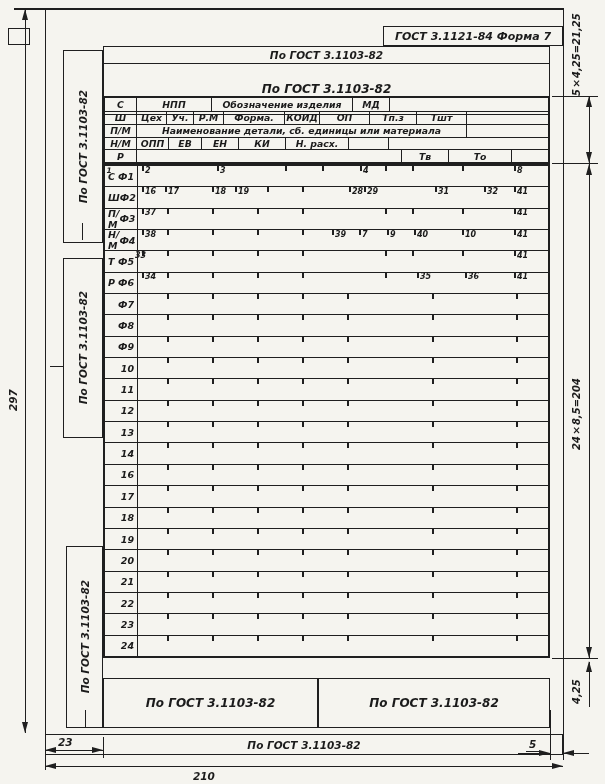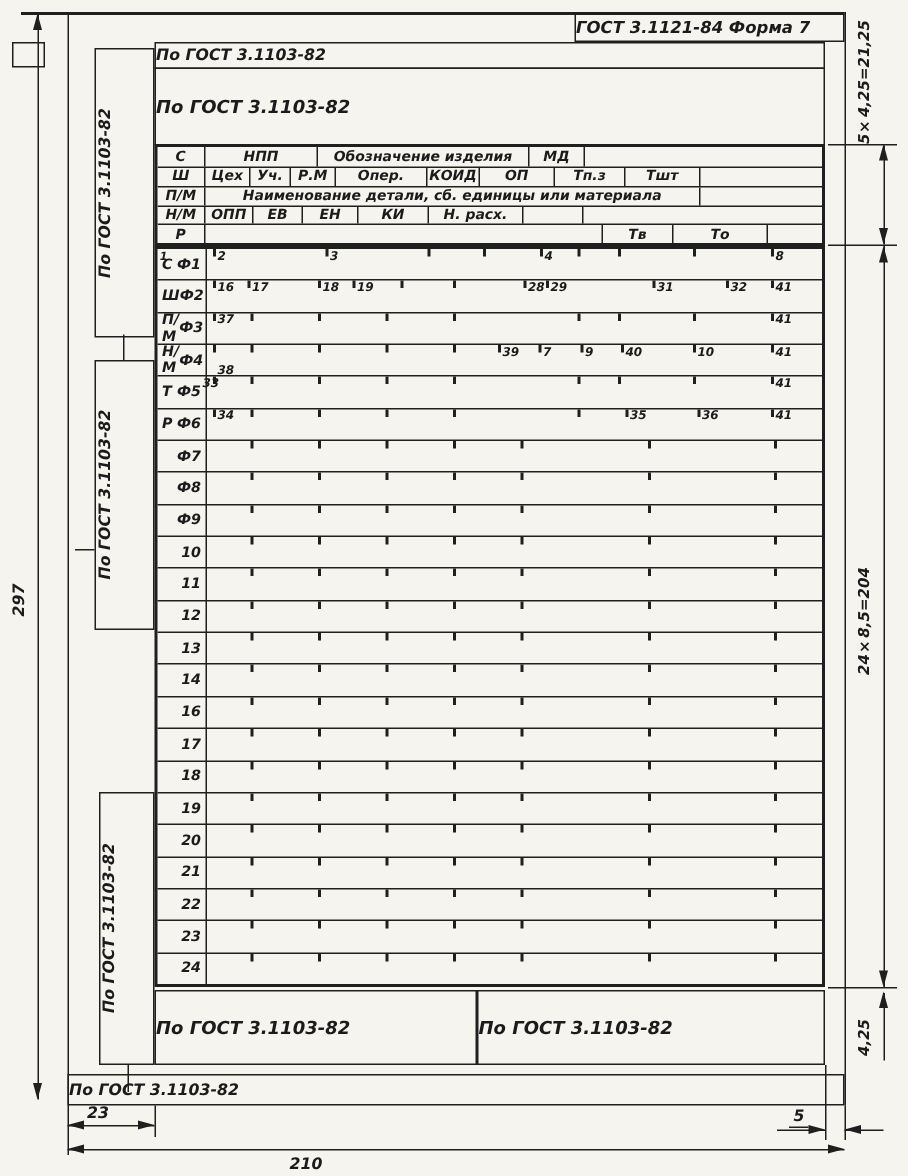--- a/index.html
+++ b/index.html
@@ -2,21 +2,21 @@
 <html><head>
 <meta charset="utf-8">
 <style>
   html,body{margin:0;padding:0;background:#f5f4ef;font-family:"DejaVu Sans",sans-serif;}
   .canvas{position:relative;width:605px;height:784px;background:#f5f4ef;overflow:hidden;color:#1b1b1b;}
   .abs{position:absolute;}
   .hline{position:absolute;height:0;border-top:1.6px solid #1f1f1f;}
   .vline{position:absolute;width:0;border-left:1.6px solid #1f1f1f;}
   .thin{border-width:1.1px;}
   .box{position:absolute;border:1.6px solid #1f1f1f;box-sizing:border-box;background:transparent;}
-  .cbox{display:flex;align-items:center;justify-content:flex-start;}
+  .cbox{display:flex;align-items:center;justify-content:center;margin-top:18px;}
   .it{font-style:italic;}
   .b6{font-weight:600;}
   .nowrap{white-space:nowrap;}
   .vtext{writing-mode:vertical-rl;transform:rotate(180deg);font-style:italic;font-weight:600;white-space:nowrap;}
   
   .hdr{position:absolute;left:103px;top:96px;width:447px;height:68px;border:2px solid #1f1f1f;box-sizing:border-box;overflow:hidden;}
   .hrow{display:flex;height:12.85px;box-sizing:border-box;}
   .hrow + .hrow{border-top:1.3px solid #1f1f1f;}
   .hcell{height:100%;border-right:1.3px solid #1f1f1f;display:flex;align-items:center;justify-content:center;font-size:9.3px;font-style:italic;font-weight:600;box-sizing:border-box;flex:0 0 auto;overflow:hidden;white-space:nowrap;}
   
@@ -65,21 +65,21 @@
         <div class="hcell" style="width: 32px;">С</div>
         <div class="hcell" style="width: 75px;">НПП</div>
         <div class="hcell" style="width: 141px;">Обозначение изделия</div>
         <div class="hcell" style="width: 37px;">МД</div>
       </div>
     <div class="hrow">
         <div class="hcell" style="width: 32px;">Ш</div>
         <div class="hcell" style="width: 30px;">Цех</div>
         <div class="hcell" style="width: 27px;">Уч.</div>
         <div class="hcell" style="width: 30px;">Р.М</div>
-        <div class="hcell" style="width: 61px;">Опер.</div>
+        <div class="hcell" style="width: 61px;">Форма.</div>
         <div class="hcell" style="width: 35px; font-style: italic;">КОИД</div>
         <div class="hcell" style="width: 50px;">ОП</div>
         <div class="hcell" style="width: 47px;">Тп.з</div>
         <div class="hcell" style="width: 50px;">Тшт</div>
         <div class="hcell" style="width: 85px;"></div>
       </div>
     <div class="hrow">
         <div class="hcell" style="width: 32px;">П/М</div>
         <div class="hcell" style="width: 330px;">Наименование детали, сб. единицы или материала</div>
         <div class="hcell" style="width: 85px;"></div>
@@ -170,21 +170,21 @@
         <div class="brow">
           <div class="blabel split">
             <span>Н/М</span>
             <span>Ф4</span>
           </div>
           <div class="tick" style="left: 62px;"></div>
           <div class="tick" style="left: 107px;"></div>
           <div class="tick" style="left: 152px;"></div>
           <div class="tick" style="left: 197px;"></div>
           <div class="tick" style="left: 37px;"></div>
-          <div class="mnum" style="left: 40px; margin-top: 12px;">38</div>
+          <div class="mnum" style="left: 40px;">38</div>
           <div class="tick" style="left: 227px;"></div>
           <div class="mnum" style="left: 230px;">39</div>
           <div class="tick" style="left: 254px;"></div>
           <div class="mnum" style="left: 257px;">7</div>
           <div class="tick" style="left: 282px;"></div>
           <div class="mnum" style="left: 285px;">9</div>
           <div class="tick" style="left: 309px;"></div>
           <div class="mnum" style="left: 312px;">40</div>
           <div class="tick" style="left: 357px;"></div>
           <div class="mnum" style="left: 360px;">10</div>

